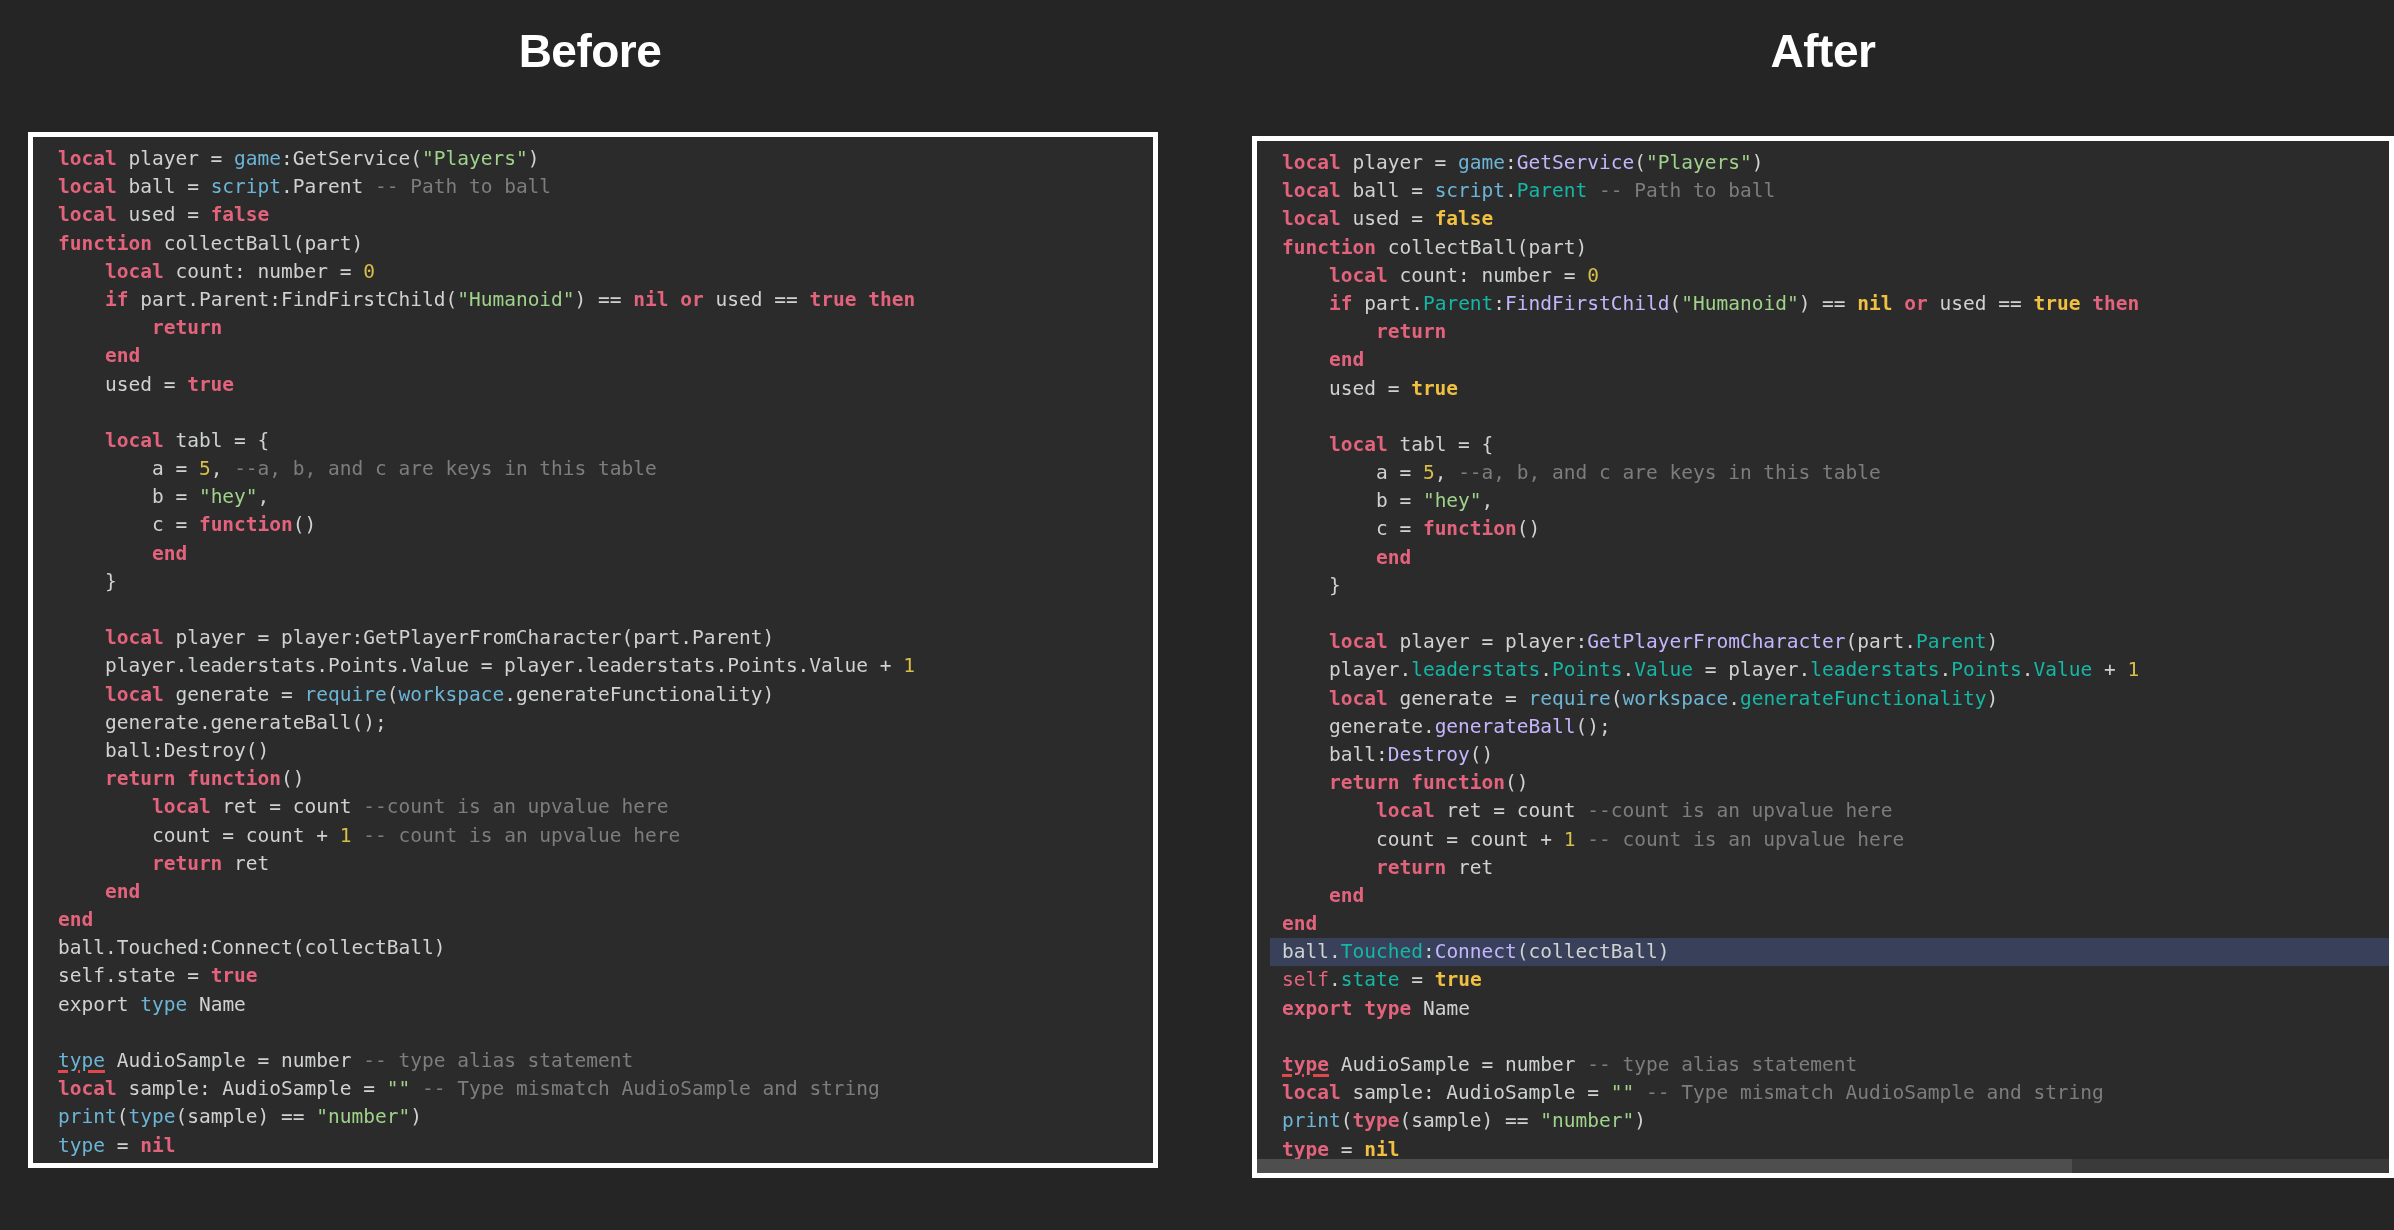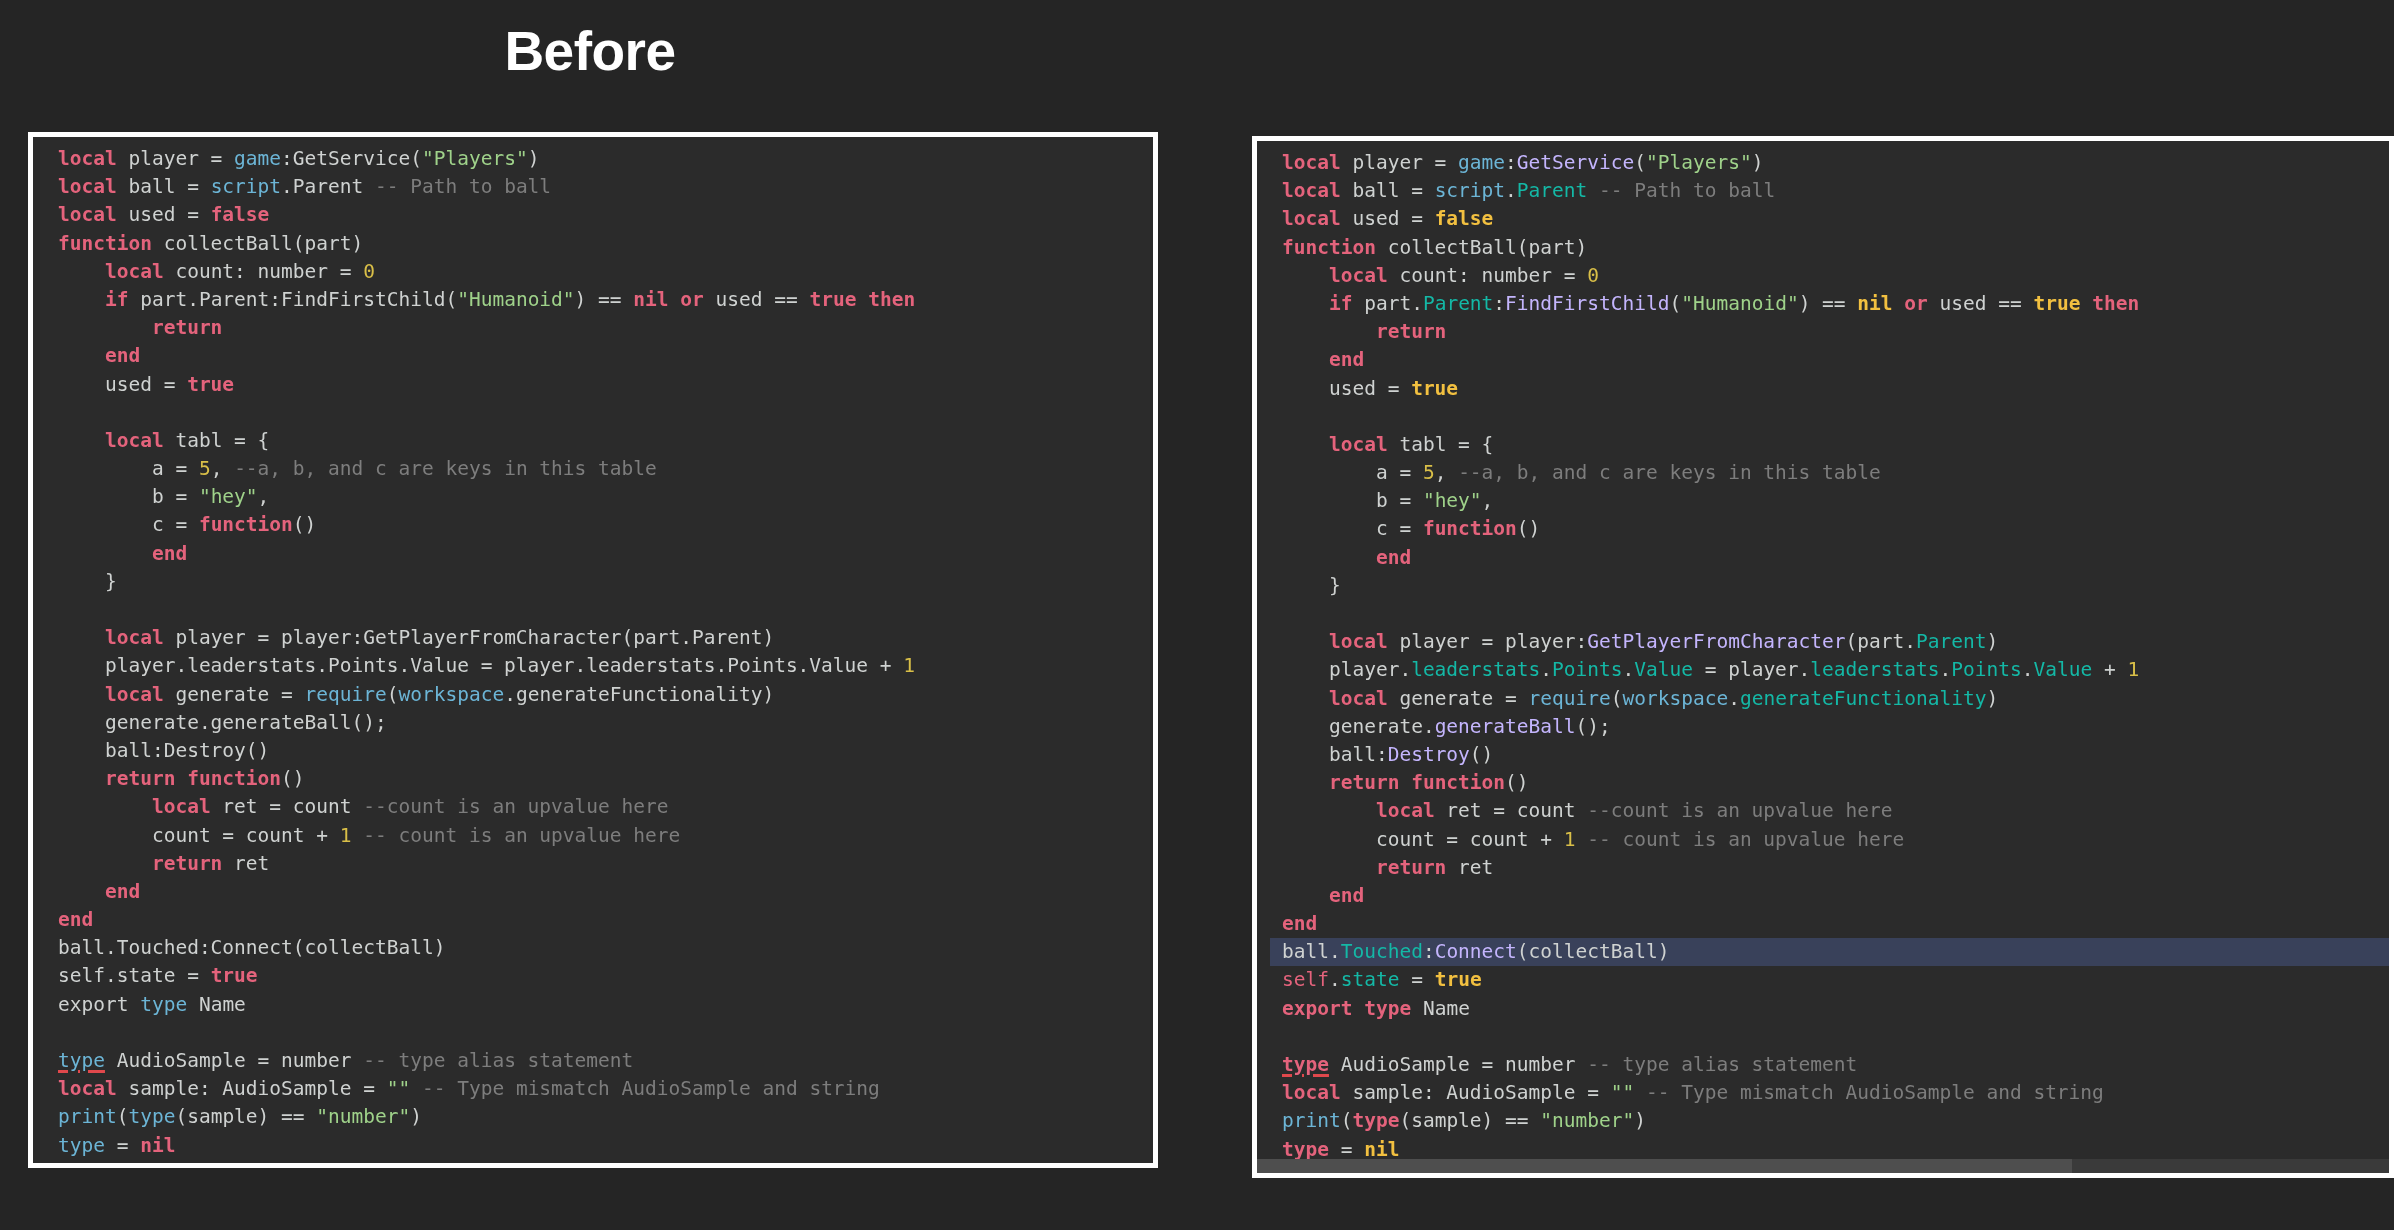--- a/index.html
+++ b/index.html
@@ -16,21 +16,21 @@
     position: relative;
     width: 2394px;
     height: 1230px;
     background: #252525;
   }
 
   
   .heading {
     position: absolute;
     top: 22px;
-    font-size: 55px;
+    font-size: 46px;
     font-weight: bold;
     color: #ffffff;
     text-align: center;
     letter-spacing: -0.5px;
     line-height: 58px;
   }
   #heading-before { left: 20px;   width: 1140px; }
   #heading-after  { left: 1252px; width: 1142px; }
 
   
@@ -118,20 +118,21 @@
 <div class="page">
 
   <div class="heading" id="heading-before">Before</div>
 
   <div class="panel" id="panel-before">
     <div class="code-area">
       <pre class="code" id="code-before"><span class="line"><span class="b-kw">local</span><span class="b-plain"> player = </span><span class="b-blue">game</span><span class="b-plain">:GetService(</span><span class="b-str">"Players"</span><span class="b-plain">)</span></span><span class="line"><span class="b-kw">local</span><span class="b-plain"> ball = </span><span class="b-blue">script</span><span class="b-plain">.Parent </span><span class="b-cmt">-- Path to ball</span></span><span class="line"><span class="b-kw">local</span><span class="b-plain"> used = </span><span class="b-kw">false</span></span><span class="line"><span class="b-kw">function</span><span class="b-plain"> collectBall(part)</span></span><span class="line"><span class="b-plain">    </span><span class="b-kw">local</span><span class="b-plain"> count: number = </span><span class="b-num">0</span></span><span class="line"><span class="b-plain">    </span><span class="b-kw">if</span><span class="b-plain"> part.Parent:FindFirstChild(</span><span class="b-str">"Humanoid"</span><span class="b-plain">) == </span><span class="b-kw">nil</span><span class="b-plain"> </span><span class="b-kw">or</span><span class="b-plain"> used == </span><span class="b-kw">true</span><span class="b-plain"> </span><span class="b-kw">then</span></span><span class="line"><span class="b-plain">        </span><span class="b-kw">return</span></span><span class="line"><span class="b-plain">    </span><span class="b-kw">end</span></span><span class="line"><span class="b-plain">    used = </span><span class="b-kw">true</span></span><span class="line">&nbsp;</span><span class="line"><span class="b-plain">    </span><span class="b-kw">local</span><span class="b-plain"> tabl = {</span></span><span class="line"><span class="b-plain">        a = </span><span class="b-num">5</span><span class="b-plain">, </span><span class="b-cmt">--a, b, and c are keys in this table</span></span><span class="line"><span class="b-plain">        b = </span><span class="b-str">"hey"</span><span class="b-plain">,</span></span><span class="line"><span class="b-plain">        c = </span><span class="b-kw">function</span><span class="b-plain">()</span></span><span class="line"><span class="b-plain">        </span><span class="b-kw">end</span></span><span class="line"><span class="b-plain">    }</span></span><span class="line">&nbsp;</span><span class="line"><span class="b-plain">    </span><span class="b-kw">local</span><span class="b-plain"> player = player:GetPlayerFromCharacter(part.Parent)</span></span><span class="line"><span class="b-plain">    player.leaderstats.Points.Value = player.leaderstats.Points.Value + </span><span class="b-num">1</span></span><span class="line"><span class="b-plain">    </span><span class="b-kw">local</span><span class="b-plain"> generate = </span><span class="b-blue">require</span><span class="b-plain">(</span><span class="b-blue">workspace</span><span class="b-plain">.generateFunctionality)</span></span><span class="line"><span class="b-plain">    generate.generateBall();</span></span><span class="line"><span class="b-plain">    ball:Destroy()</span></span><span class="line"><span class="b-plain">    </span><span class="b-kw">return function</span><span class="b-plain">()</span></span><span class="line"><span class="b-plain">        </span><span class="b-kw">local</span><span class="b-plain"> ret = count </span><span class="b-cmt">--count is an upvalue here</span></span><span class="line"><span class="b-plain">        count = count + </span><span class="b-num">1</span><span class="b-plain"> </span><span class="b-cmt">-- count is an upvalue here</span></span><span class="line"><span class="b-plain">        </span><span class="b-kw">return</span><span class="b-plain"> ret</span></span><span class="line"><span class="b-plain">    </span><span class="b-kw">end</span></span><span class="line"><span class="b-kw">end</span></span><span class="line"><span class="b-plain">ball.Touched:Connect(collectBall)</span></span><span class="line"><span class="b-plain">self.state = </span><span class="b-kw">true</span></span><span class="line"><span class="b-plain">export </span><span class="b-blue">type</span><span class="b-plain"> Name</span></span><span class="line">&nbsp;</span><span class="line"><span class="b-err">type</span><span class="b-plain"> AudioSample = number </span><span class="b-cmt">-- type alias statement</span></span><span class="line"><span class="b-kw">local</span><span class="b-plain"> sample: AudioSample = </span><span class="b-str">""</span><span class="b-plain"> </span><span class="b-cmt">-- Type mismatch AudioSample and string</span></span><span class="line"><span class="b-blue">print</span><span class="b-plain">(</span><span class="b-blue">type</span><span class="b-plain">(sample) == </span><span class="b-str">"number"</span><span class="b-plain">)</span></span><span class="line"><span class="b-blue">type</span><span class="b-plain"> = </span><span class="b-kw">nil</span></span></pre>
     </div>
   </div>
 
+  <div class="heading" id="heading-after">After</div>
 
   <div class="panel" id="panel-after">
     <div class="code-area">
       <pre class="code" id="code-after"><span class="line"><span class="a-kw">local</span><span class="a-plain"> player = </span><span class="a-global">game</span><span class="a-plain">:</span><span class="a-method">GetService</span><span class="a-plain">(</span><span class="a-str">"Players"</span><span class="a-plain">)</span></span><span class="line"><span class="a-kw">local</span><span class="a-plain"> ball = </span><span class="a-global">script</span><span class="a-plain">.</span><span class="a-prop">Parent</span><span class="a-plain"> </span><span class="a-cmt">-- Path to ball</span></span><span class="line"><span class="a-kw">local</span><span class="a-plain"> used = </span><span class="a-bool">false</span></span><span class="line"><span class="a-kw">function</span><span class="a-plain"> collectBall(part)</span></span><span class="line"><span class="a-plain">    </span><span class="a-kw">local</span><span class="a-plain"> count: number = </span><span class="a-num">0</span></span><span class="line"><span class="a-plain">    </span><span class="a-kw">if</span><span class="a-plain"> part.</span><span class="a-prop">Parent</span><span class="a-plain">:</span><span class="a-method">FindFirstChild</span><span class="a-plain">(</span><span class="a-str">"Humanoid"</span><span class="a-plain">) == </span><span class="a-bool">nil</span><span class="a-plain"> </span><span class="a-kw">or</span><span class="a-plain"> used == </span><span class="a-bool">true</span><span class="a-plain"> </span><span class="a-kw">then</span></span><span class="line"><span class="a-plain">        </span><span class="a-kw">return</span></span><span class="line"><span class="a-plain">    </span><span class="a-kw">end</span></span><span class="line"><span class="a-plain">    used = </span><span class="a-bool">true</span></span><span class="line">&nbsp;</span><span class="line"><span class="a-plain">    </span><span class="a-kw">local</span><span class="a-plain"> tabl = {</span></span><span class="line"><span class="a-plain">        a = </span><span class="a-num">5</span><span class="a-plain">, </span><span class="a-cmt">--a, b, and c are keys in this table</span></span><span class="line"><span class="a-plain">        b = </span><span class="a-str">"hey"</span><span class="a-plain">,</span></span><span class="line"><span class="a-plain">        c = </span><span class="a-kw">function</span><span class="a-plain">()</span></span><span class="line"><span class="a-plain">        </span><span class="a-kw">end</span></span><span class="line"><span class="a-plain">    }</span></span><span class="line">&nbsp;</span><span class="line"><span class="a-plain">    </span><span class="a-kw">local</span><span class="a-plain"> player = player:</span><span class="a-method">GetPlayerFromCharacter</span><span class="a-plain">(part.</span><span class="a-prop">Parent</span><span class="a-plain">)</span></span><span class="line"><span class="a-plain">    player.</span><span class="a-prop">leaderstats</span><span class="a-plain">.</span><span class="a-prop">Points</span><span class="a-plain">.</span><span class="a-prop">Value</span><span class="a-plain"> = player.</span><span class="a-prop">leaderstats</span><span class="a-plain">.</span><span class="a-prop">Points</span><span class="a-plain">.</span><span class="a-prop">Value</span><span class="a-plain"> + </span><span class="a-num">1</span></span><span class="line"><span class="a-plain">    </span><span class="a-kw">local</span><span class="a-plain"> generate = </span><span class="a-global">require</span><span class="a-plain">(</span><span class="a-global">workspace</span><span class="a-plain">.</span><span class="a-prop">generateFunctionality</span><span class="a-plain">)</span></span><span class="line"><span class="a-plain">    generate.</span><span class="a-method">generateBall</span><span class="a-plain">();</span></span><span class="line"><span class="a-plain">    ball:</span><span class="a-method">Destroy</span><span class="a-plain">()</span></span><span class="line"><span class="a-plain">    </span><span class="a-kw">return function</span><span class="a-plain">()</span></span><span class="line"><span class="a-plain">        </span><span class="a-kw">local</span><span class="a-plain"> ret = count </span><span class="a-cmt">--count is an upvalue here</span></span><span class="line"><span class="a-plain">        count = count + </span><span class="a-num">1</span><span class="a-plain"> </span><span class="a-cmt">-- count is an upvalue here</span></span><span class="line"><span class="a-plain">        </span><span class="a-kw">return</span><span class="a-plain"> ret</span></span><span class="line"><span class="a-plain">    </span><span class="a-kw">end</span></span><span class="line"><span class="a-kw">end</span></span><span class="line selected"><span class="a-plain">ball.</span><span class="a-prop">Touched</span><span class="a-plain">:</span><span class="a-method">Connect</span><span class="a-plain">(collectBall)</span></span><span class="line"><span class="a-self">self</span><span class="a-plain">.</span><span class="a-prop">state</span><span class="a-plain"> = </span><span class="a-bool">true</span></span><span class="line"><span class="a-kw">export</span><span class="a-plain"> </span><span class="a-kw">type</span><span class="a-plain"> Name</span></span><span class="line">&nbsp;</span><span class="line"><span class="a-err">type</span><span class="a-plain"> AudioSample = number </span><span class="a-cmt">-- type alias statement</span></span><span class="line"><span class="a-kw">local</span><span class="a-plain"> sample: AudioSample = </span><span class="a-str">""</span><span class="a-plain"> </span><span class="a-cmt">-- Type mismatch AudioSample and string</span></span><span class="line"><span class="a-global">print</span><span class="a-plain">(</span><span class="a-kw">type</span><span class="a-plain">(sample) == </span><span class="a-str">"number"</span><span class="a-plain">)</span></span><span class="line"><span class="a-kw">type</span><span class="a-plain"> = </span><span class="a-bool">nil</span></span></pre>
     </div>
     <div class="hscroll">
       <div class="thumb"></div>
     </div>
   </div>
 

